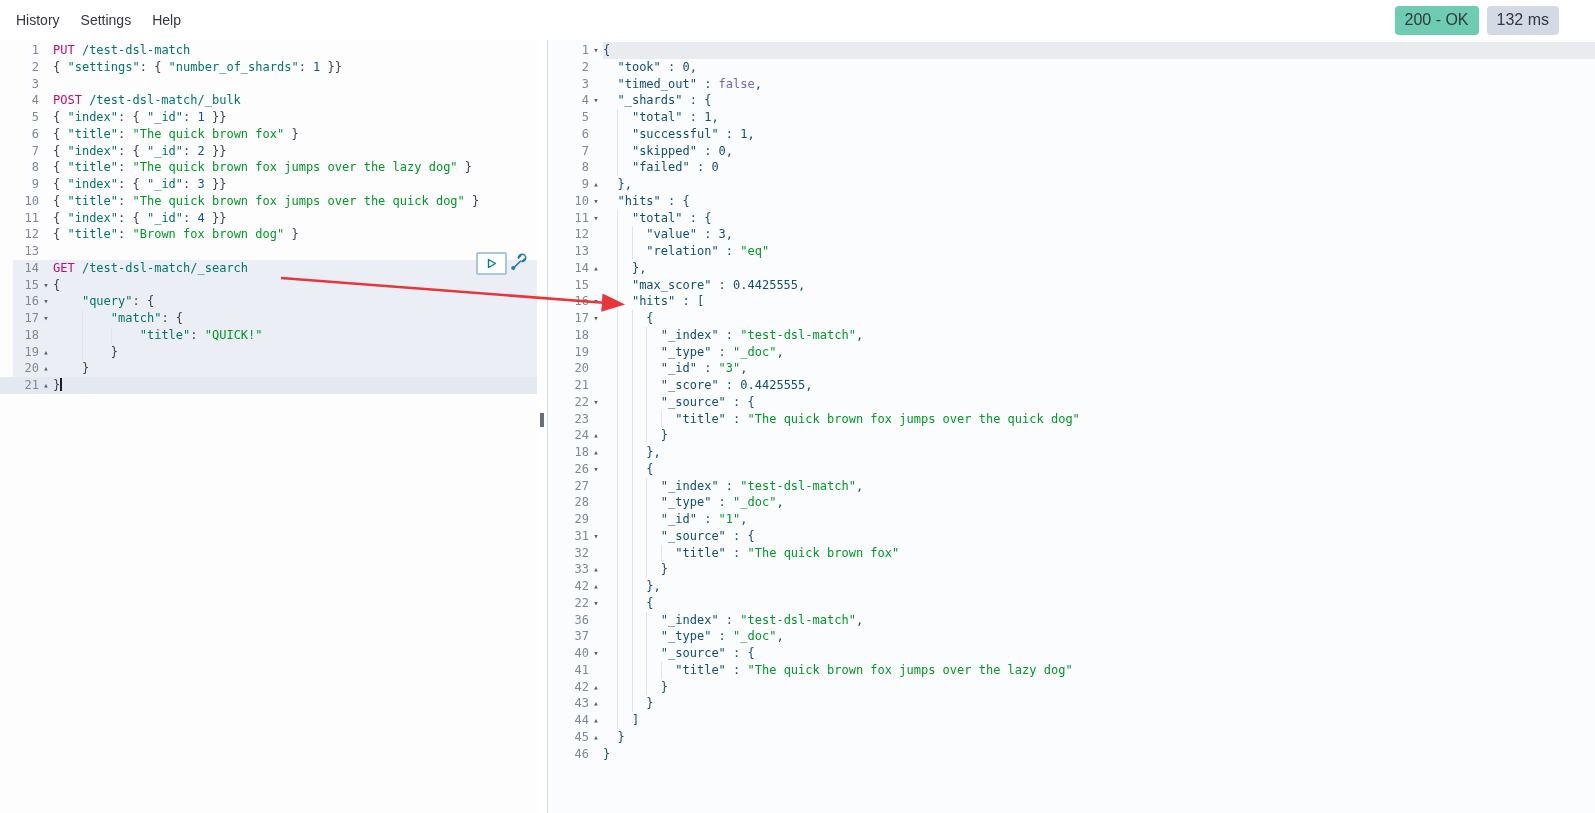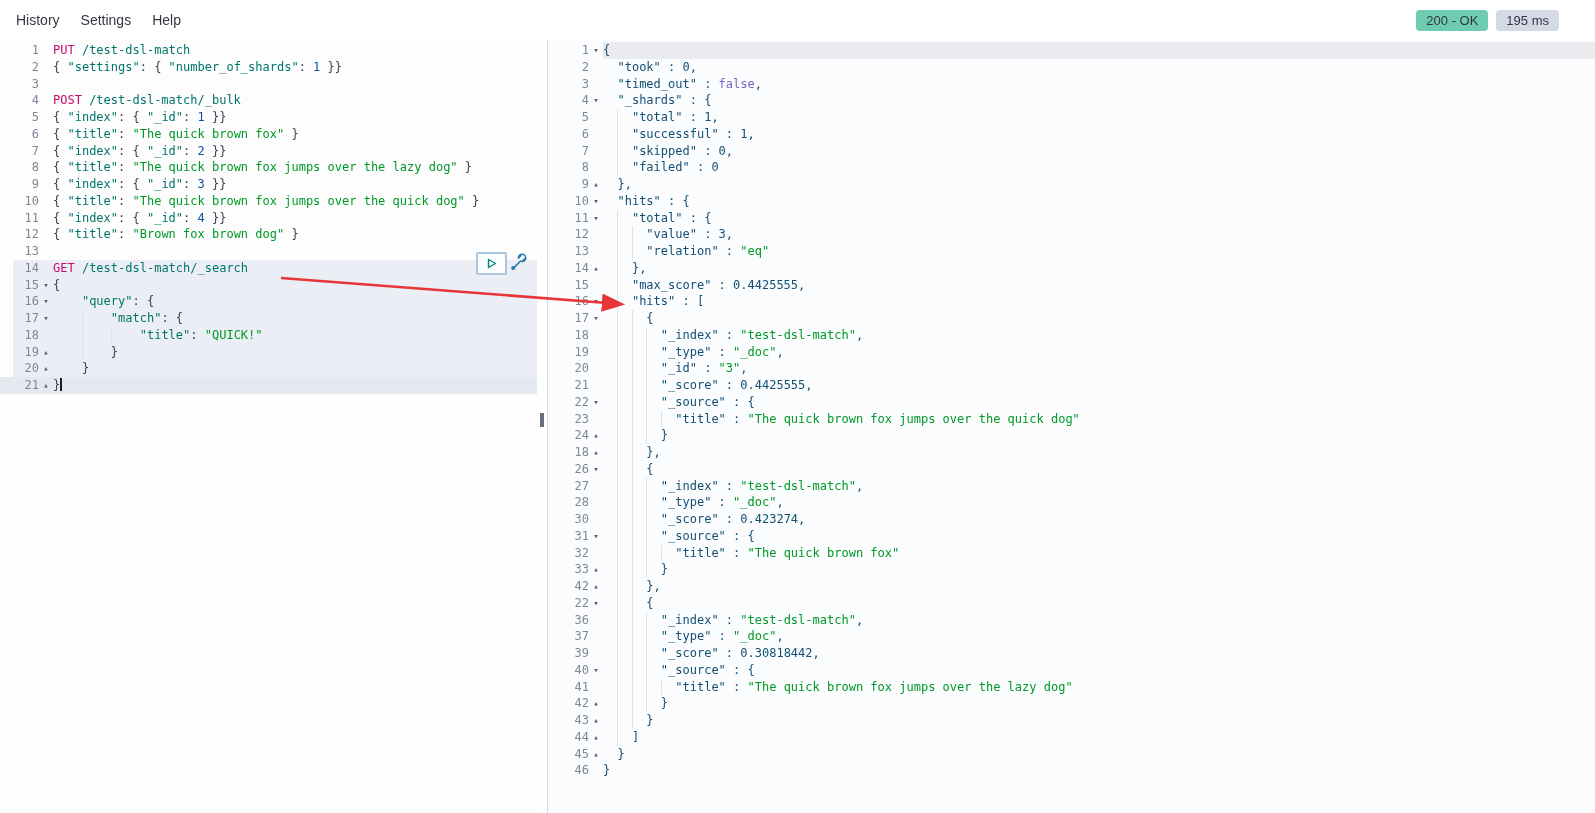--- a/index.html
+++ b/index.html
@@ -11,21 +11,21 @@
   html,body{margin:0;padding:0;}
   body{
     width:1595px;height:813px;overflow:hidden;position:relative;
     background:#fff;font-family:"Liberation Sans",sans-serif;color:#343741;
   }
   
   .topbar{height:40px;display:flex;align-items:center;padding:0 36px 0 16px;background:#fff;}
   .menu{background:none;border:none;font-family:"Liberation Sans",sans-serif;font-size:14px;
         color:#343741;margin-right:21px;padding:0;cursor:pointer;}
   .spacer{flex:1;}
-  .badge{height:21px;border-radius:4px;padding:0 10px;font-size:13px;font-weight:500;
+  .badge{height:29px;border-radius:4px;padding:0 10px;font-size:16px;font-weight:500;
          display:inline-flex;align-items:center;margin-left:8px;color:#343741;white-space:nowrap;}
   
   .main{position:absolute;top:40px;left:0;right:0;bottom:0;display:flex;}
   .pane-left{width:537px;position:relative;background:#fdfdfe;overflow:hidden;padding-top:2px;}
   .divider{width:10px;position:relative;background:#fff;}
   .divider .handle{position:absolute;top:373px;left:3px;width:4px;height:14px;
                    border-left:2px solid #69707d;border-right:2px solid #69707d;}
   .pane-right{flex:1;border-left:1px solid #d3dae6;background:#fbfcfd;overflow:hidden;padding-top:2px;position:relative;}
   
   .row{height:16.75px;line-height:16.75px;display:flex;white-space:pre;
@@ -58,21 +58,21 @@
 </style>
 </head>
 <body>
 
 <div class="topbar">
   <button class="menu">History</button>
   <button class="menu">Settings</button>
   <button class="menu">Help</button>
   <div class="spacer"></div>
   <span class="badge" id="status-badge" style="background: rgb(109, 204, 177); color: rgb(52, 55, 65);">200 - OK</span>
-  <span class="badge" id="time-badge" style="background: rgb(211, 218, 230); color: rgb(52, 55, 65);">195 ms</span>
+  <span class="badge" id="time-badge" style="background: rgb(211, 218, 230); color: rgb(52, 55, 65);">132 ms</span>
 </div>
 
 <div class="main">
   <div class="pane-left" id="editor-pane">
     <div class="req-toolbar">
       <button class="play-btn" title="">
         <svg width="13" height="13" viewBox="0 0 13 13">
           <path d="M3.5 2.5 L10.5 6.5 L3.5 10.5 Z" fill="none" stroke="#00857b" stroke-width="1.4" stroke-linejoin="round"></path>
         </svg>
       </button>
@@ -135,29 +135,28 @@
       <div class="row"><span class="num">19</span><span class="fold"></span><span class="code"><span class="g" style="width: 14.454px;"></span><span class="g gb" style="width: 14.454px;"></span><span class="g gb" style="width: 14.454px;"></span><span class="g gb" style="width: 14.454px;"></span><span class="t-j">"_type" : </span><span class="t-s">"_doc"</span><span class="t-j">,</span></span></div>
       <div class="row"><span class="num">20</span><span class="fold"></span><span class="code"><span class="g" style="width: 14.454px;"></span><span class="g gb" style="width: 14.454px;"></span><span class="g gb" style="width: 14.454px;"></span><span class="g gb" style="width: 14.454px;"></span><span class="t-j">"_id" : </span><span class="t-s">"3"</span><span class="t-j">,</span></span></div>
       <div class="row"><span class="num">21</span><span class="fold"></span><span class="code"><span class="g" style="width: 14.454px;"></span><span class="g gb" style="width: 14.454px;"></span><span class="g gb" style="width: 14.454px;"></span><span class="g gb" style="width: 14.454px;"></span><span class="t-j">"_score" : 0.4425555,</span></span></div>
       <div class="row"><span class="num">22</span><span class="fold">▾</span><span class="code"><span class="g" style="width: 14.454px;"></span><span class="g gb" style="width: 14.454px;"></span><span class="g gb" style="width: 14.454px;"></span><span class="g gb" style="width: 14.454px;"></span><span class="t-j">"_source" : {</span></span></div>
       <div class="row"><span class="num">23</span><span class="fold"></span><span class="code"><span class="g" style="width: 14.454px;"></span><span class="g gb" style="width: 14.454px;"></span><span class="g gb" style="width: 14.454px;"></span><span class="g gb" style="width: 14.454px;"></span><span class="g gb" style="width: 14.454px;"></span><span class="t-j">"title" : </span><span class="t-s">"The quick brown fox jumps over the quick dog"</span></span></div>
       <div class="row"><span class="num">24</span><span class="fold">▴</span><span class="code"><span class="g" style="width: 14.454px;"></span><span class="g gb" style="width: 14.454px;"></span><span class="g gb" style="width: 14.454px;"></span><span class="g gb" style="width: 14.454px;"></span><span class="t-j">}</span></span></div>
       <div class="row"><span class="num">18</span><span class="fold">▴</span><span class="code"><span class="g" style="width: 14.454px;"></span><span class="g gb" style="width: 14.454px;"></span><span class="g gb" style="width: 14.454px;"></span><span class="t-j">},</span></span></div>
       <div class="row"><span class="num">26</span><span class="fold">▾</span><span class="code"><span class="g" style="width: 14.454px;"></span><span class="g gb" style="width: 14.454px;"></span><span class="g gb" style="width: 14.454px;"></span><span class="t-j">{</span></span></div>
       <div class="row"><span class="num">27</span><span class="fold"></span><span class="code"><span class="g" style="width: 14.454px;"></span><span class="g gb" style="width: 14.454px;"></span><span class="g gb" style="width: 14.454px;"></span><span class="g gb" style="width: 14.454px;"></span><span class="t-j">"_index" : </span><span class="t-s">"test-dsl-match"</span><span class="t-j">,</span></span></div>
       <div class="row"><span class="num">28</span><span class="fold"></span><span class="code"><span class="g" style="width: 14.454px;"></span><span class="g gb" style="width: 14.454px;"></span><span class="g gb" style="width: 14.454px;"></span><span class="g gb" style="width: 14.454px;"></span><span class="t-j">"_type" : </span><span class="t-s">"_doc"</span><span class="t-j">,</span></span></div>
-      <div class="row"><span class="num">30</span><span class="fold"></span><span class="code"><span class="g" style="width: 14.454px;"></span><span class="g gb" style="width: 14.454px;"></span><span class="g gb" style="width: 14.454px;"></span><span class="g gb" style="width: 14.454px;"></span><span class="t-j">"_score" : 0.423274,</span></span></div>
+      <div class="row"><span class="num">29</span><span class="fold"></span><span class="code"><span class="g" style="width: 14.454px;"></span><span class="g gb" style="width: 14.454px;"></span><span class="g gb" style="width: 14.454px;"></span><span class="g gb" style="width: 14.454px;"></span><span class="t-j">"_id" : </span><span class="t-s">"1"</span><span class="t-j">,</span></span></div>
       <div class="row"><span class="num">31</span><span class="fold">▾</span><span class="code"><span class="g" style="width: 14.454px;"></span><span class="g gb" style="width: 14.454px;"></span><span class="g gb" style="width: 14.454px;"></span><span class="g gb" style="width: 14.454px;"></span><span class="t-j">"_source" : {</span></span></div>
       <div class="row"><span class="num">32</span><span class="fold"></span><span class="code"><span class="g" style="width: 14.454px;"></span><span class="g gb" style="width: 14.454px;"></span><span class="g gb" style="width: 14.454px;"></span><span class="g gb" style="width: 14.454px;"></span><span class="g gb" style="width: 14.454px;"></span><span class="t-j">"title" : </span><span class="t-s">"The quick brown fox"</span></span></div>
       <div class="row"><span class="num">33</span><span class="fold">▴</span><span class="code"><span class="g" style="width: 14.454px;"></span><span class="g gb" style="width: 14.454px;"></span><span class="g gb" style="width: 14.454px;"></span><span class="g gb" style="width: 14.454px;"></span><span class="t-j">}</span></span></div>
       <div class="row"><span class="num">42</span><span class="fold">▴</span><span class="code"><span class="g" style="width: 14.454px;"></span><span class="g gb" style="width: 14.454px;"></span><span class="g gb" style="width: 14.454px;"></span><span class="t-j">},</span></span></div>
       <div class="row"><span class="num">22</span><span class="fold">▾</span><span class="code"><span class="g" style="width: 14.454px;"></span><span class="g gb" style="width: 14.454px;"></span><span class="g gb" style="width: 14.454px;"></span><span class="t-j">{</span></span></div>
       <div class="row"><span class="num">36</span><span class="fold"></span><span class="code"><span class="g" style="width: 14.454px;"></span><span class="g gb" style="width: 14.454px;"></span><span class="g gb" style="width: 14.454px;"></span><span class="g gb" style="width: 14.454px;"></span><span class="t-j">"_index" : </span><span class="t-s">"test-dsl-match"</span><span class="t-j">,</span></span></div>
       <div class="row"><span class="num">37</span><span class="fold"></span><span class="code"><span class="g" style="width: 14.454px;"></span><span class="g gb" style="width: 14.454px;"></span><span class="g gb" style="width: 14.454px;"></span><span class="g gb" style="width: 14.454px;"></span><span class="t-j">"_type" : </span><span class="t-s">"_doc"</span><span class="t-j">,</span></span></div>
-      <div class="row"><span class="num">39</span><span class="fold"></span><span class="code"><span class="g" style="width: 14.454px;"></span><span class="g gb" style="width: 14.454px;"></span><span class="g gb" style="width: 14.454px;"></span><span class="g gb" style="width: 14.454px;"></span><span class="t-j">"_score" : 0.30818442,</span></span></div>
       <div class="row"><span class="num">40</span><span class="fold">▾</span><span class="code"><span class="g" style="width: 14.454px;"></span><span class="g gb" style="width: 14.454px;"></span><span class="g gb" style="width: 14.454px;"></span><span class="g gb" style="width: 14.454px;"></span><span class="t-j">"_source" : {</span></span></div>
       <div class="row"><span class="num">41</span><span class="fold"></span><span class="code"><span class="g" style="width: 14.454px;"></span><span class="g gb" style="width: 14.454px;"></span><span class="g gb" style="width: 14.454px;"></span><span class="g gb" style="width: 14.454px;"></span><span class="g gb" style="width: 14.454px;"></span><span class="t-j">"title" : </span><span class="t-s">"The quick brown fox jumps over the lazy dog"</span></span></div>
       <div class="row"><span class="num">42</span><span class="fold">▴</span><span class="code"><span class="g" style="width: 14.454px;"></span><span class="g gb" style="width: 14.454px;"></span><span class="g gb" style="width: 14.454px;"></span><span class="g gb" style="width: 14.454px;"></span><span class="t-j">}</span></span></div>
       <div class="row"><span class="num">43</span><span class="fold">▴</span><span class="code"><span class="g" style="width: 14.454px;"></span><span class="g gb" style="width: 14.454px;"></span><span class="g gb" style="width: 14.454px;"></span><span class="t-j">}</span></span></div>
       <div class="row"><span class="num">44</span><span class="fold">▴</span><span class="code"><span class="g" style="width: 14.454px;"></span><span class="g gb" style="width: 14.454px;"></span><span class="t-j">]</span></span></div>
       <div class="row"><span class="num">45</span><span class="fold">▴</span><span class="code"><span class="g" style="width: 14.454px;"></span><span class="t-j">}</span></span></div>
       <div class="row"><span class="num">46</span><span class="fold"></span><span class="code"><span class="t-j">}</span></span></div>
     </div>
 </div>
 

